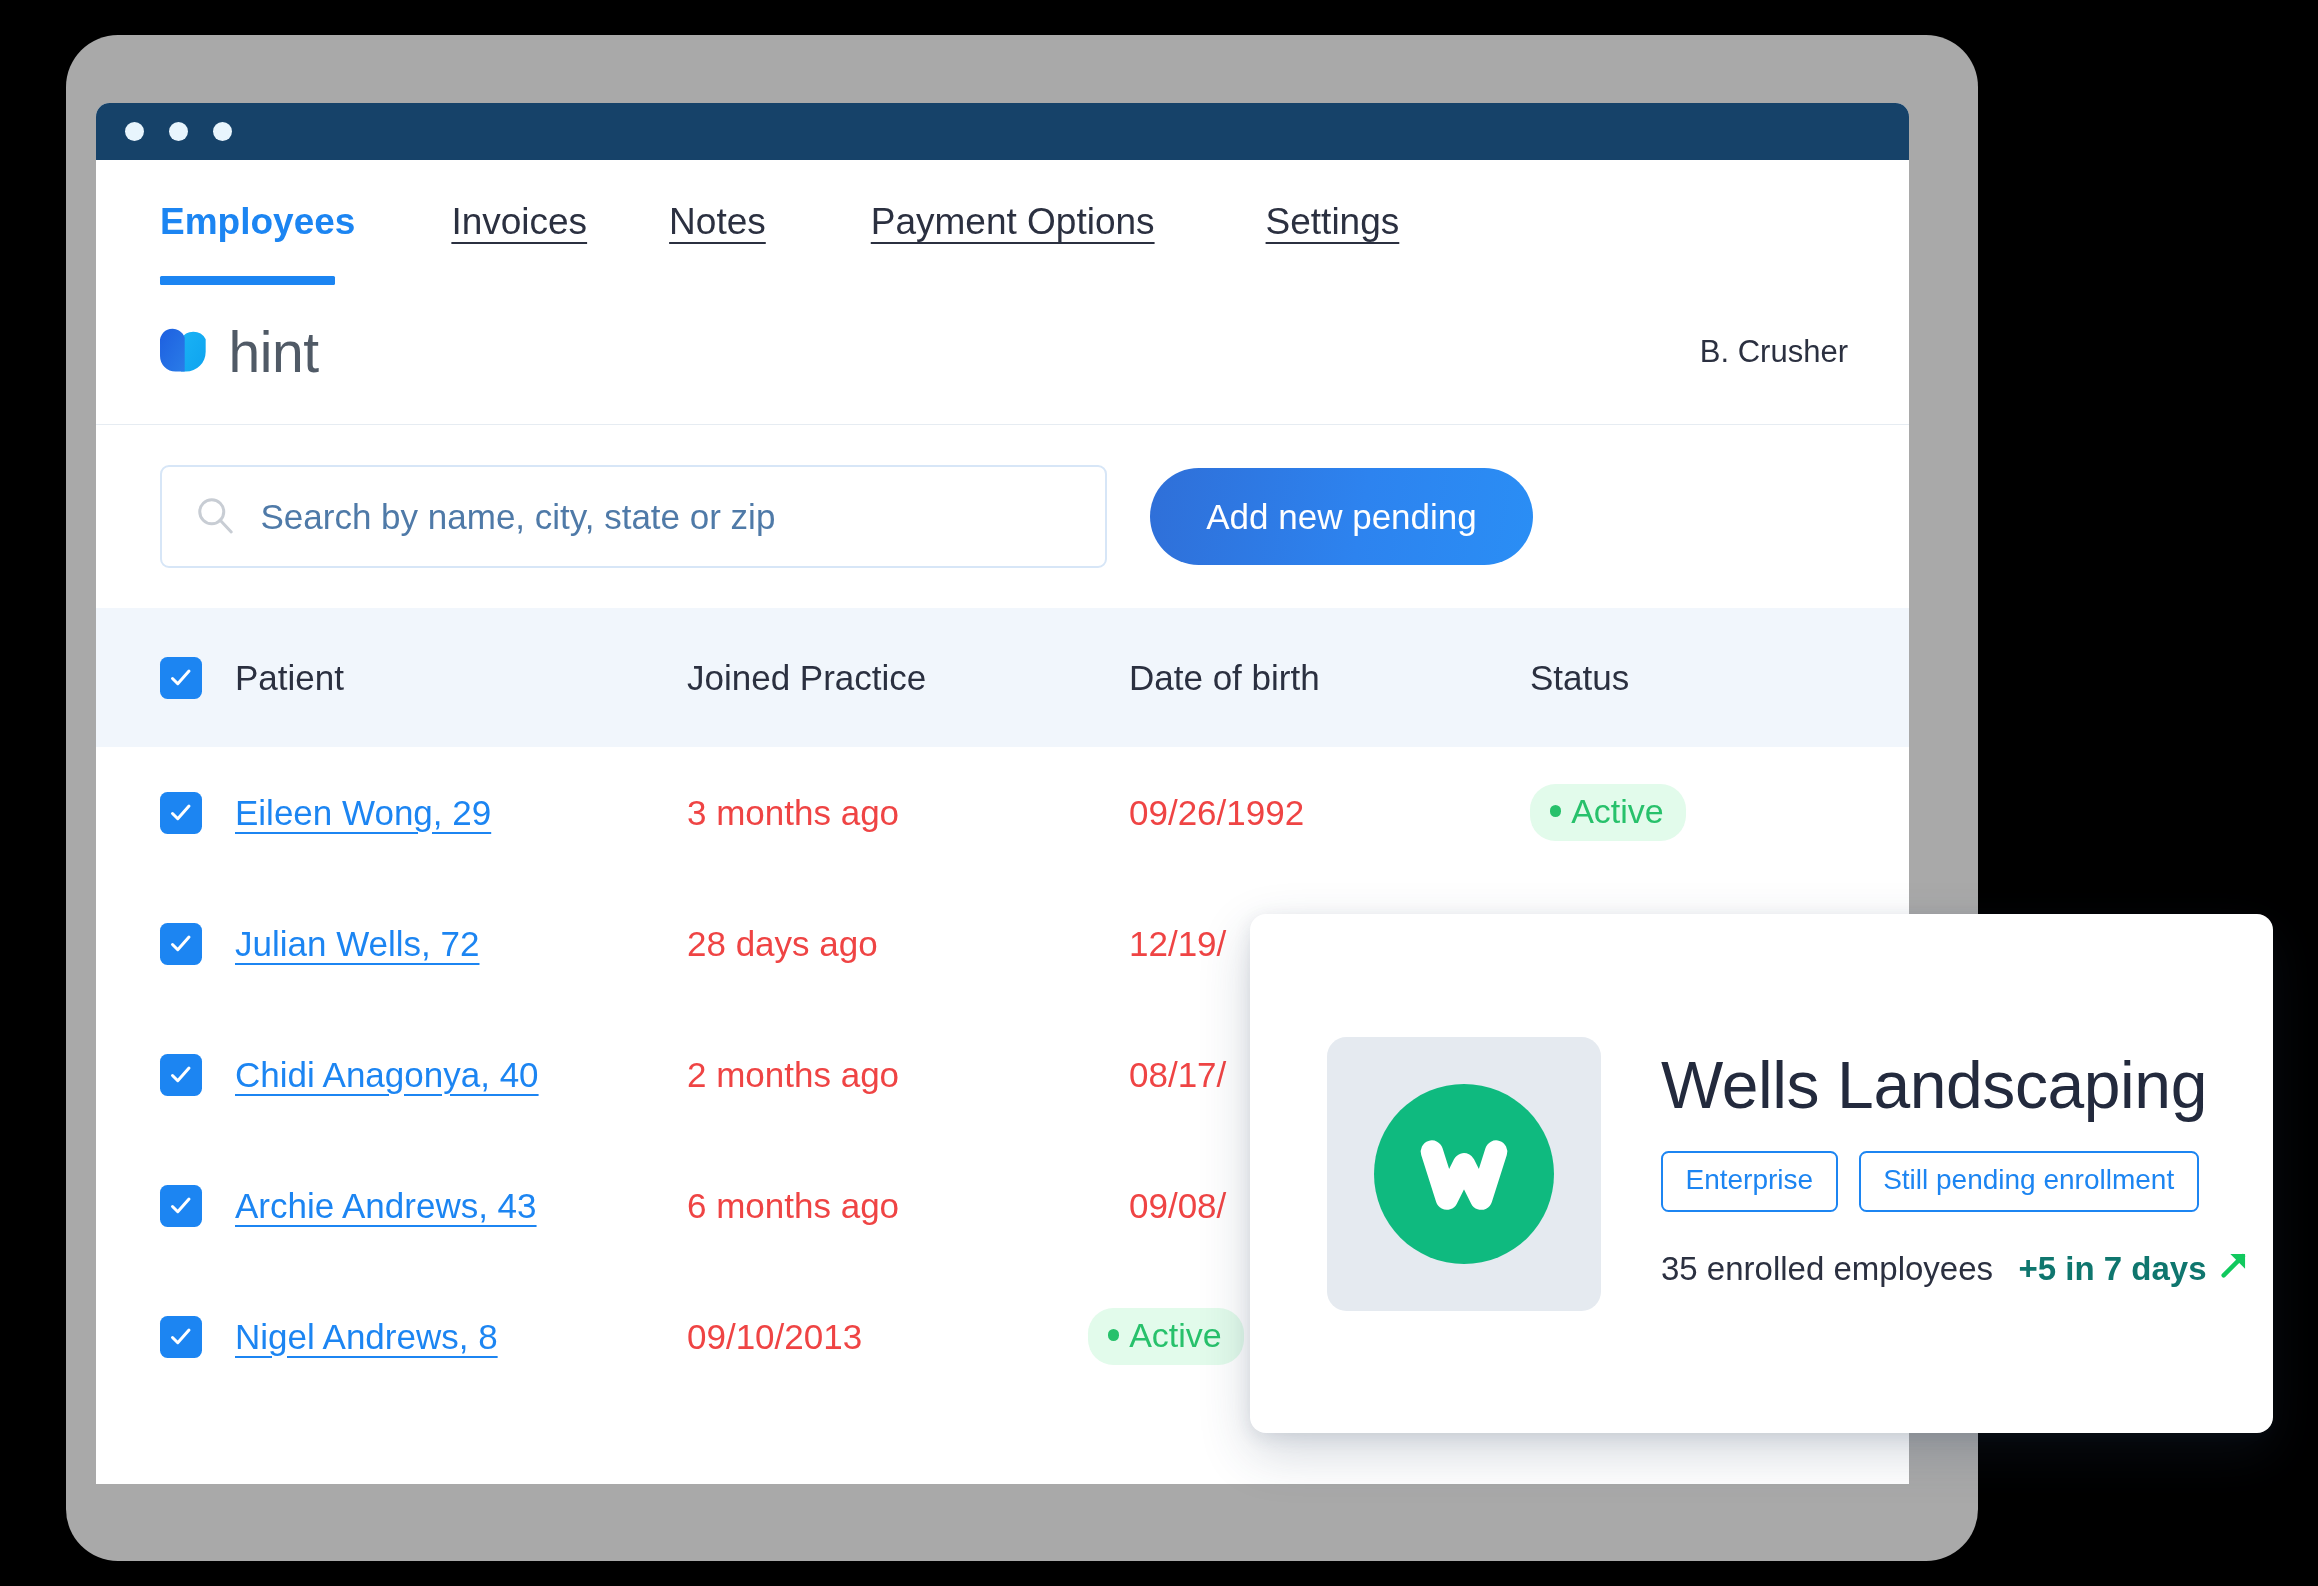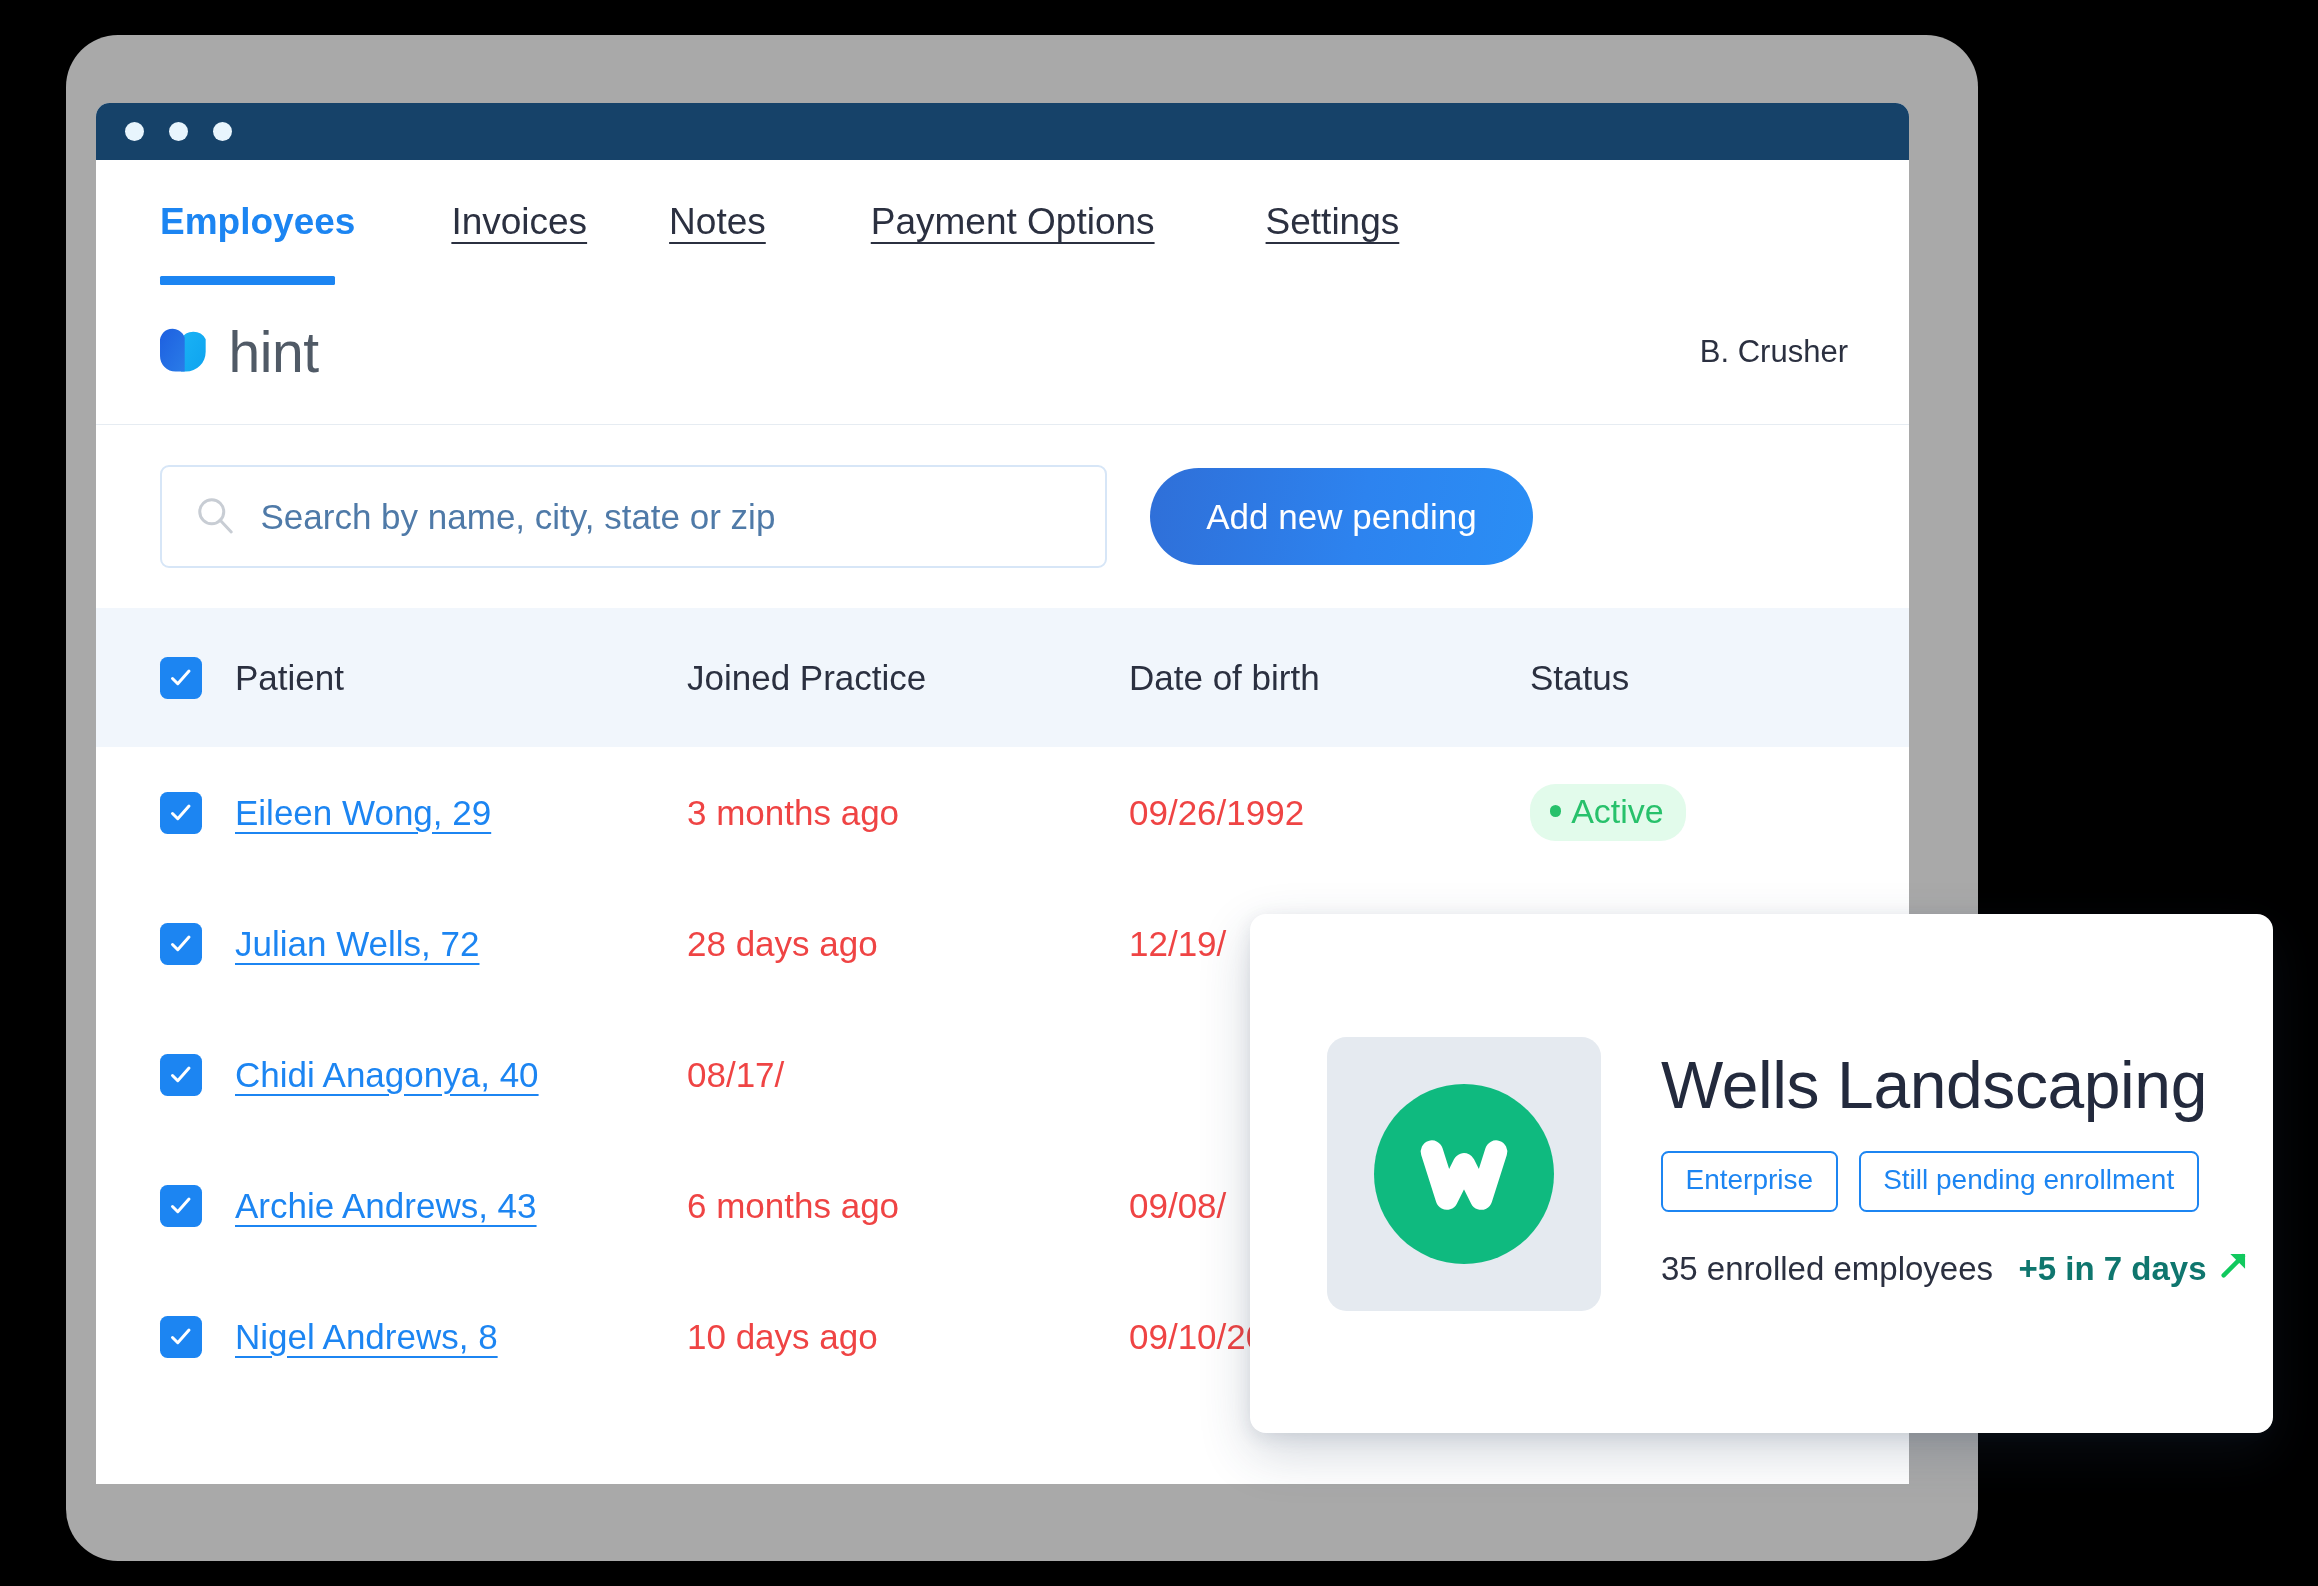--- a/index.html
+++ b/index.html
@@ -434,20 +434,21 @@
 
     <div class="trow">
       <div class="col-check">
         <div class="checkbox">
           <svg width="25.5" height="25.5" viewBox="0 0 34 34">
               <polyline points="6,18 13,25 28,8" fill="none" stroke="#ffffff" stroke-width="4" stroke-linecap="round" stroke-linejoin="round"></polyline>
             </svg>
         </div>
       </div>
       <div class="col-patient"><span class="patient-link">Chidi Anagonya, 40</span></div>
+      <div class="col-joined"><span class="cell-muted">2 months ago</span></div>
       <div class="col-dob"><span class="cell-muted">08/17/</span></div>
       <div class="col-status"></div>
     </div>
 
     <div class="trow">
       <div class="col-check">
         <div class="checkbox">
           <svg width="25.5" height="25.5" viewBox="0 0 34 34">
               <polyline points="6,18 13,25 28,8" fill="none" stroke="#ffffff" stroke-width="4" stroke-linecap="round" stroke-linejoin="round"></polyline>
             </svg>
@@ -461,21 +462,20 @@
 
     <div class="trow">
       <div class="col-check">
         <div class="checkbox">
           <svg width="25.5" height="25.5" viewBox="0 0 34 34">
               <polyline points="6,18 13,25 28,8" fill="none" stroke="#ffffff" stroke-width="4" stroke-linecap="round" stroke-linejoin="round"></polyline>
             </svg>
         </div>
       </div>
       <div class="col-patient"><span class="patient-link">Nigel Andrews, 8</span></div>
-      <div class="col-joined"><span class="cell-muted">10 days ago</span></div>
       <div class="col-dob"><span class="cell-muted">09/10/2013</span></div>
       <div class="col-status">
         <span class="status-badge">
           <span class="status-dot"></span>
           <span>Active</span>
         </span>
       </div>
     </div>
 
   </div>

